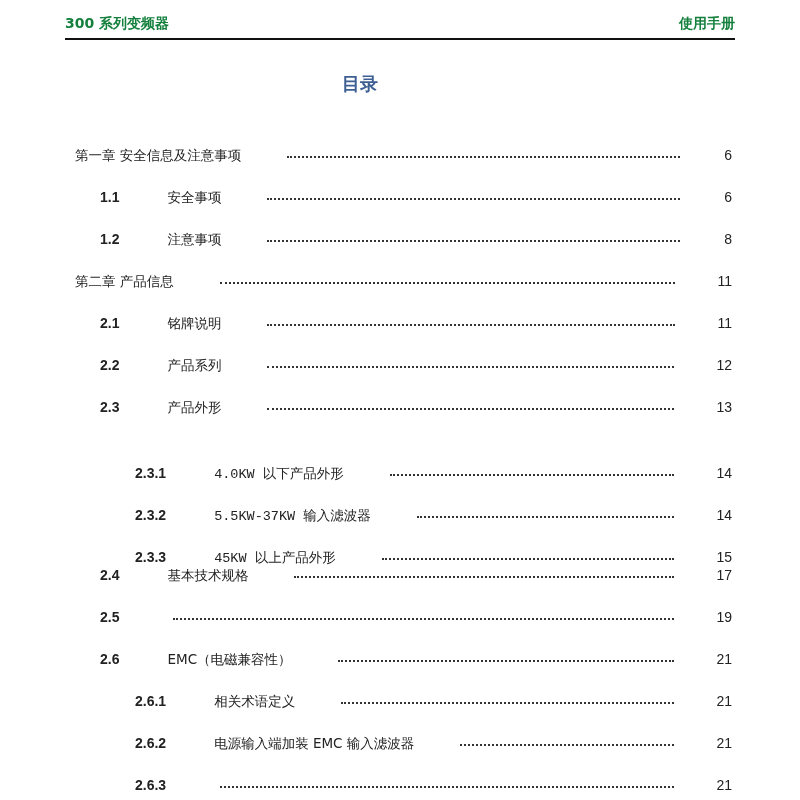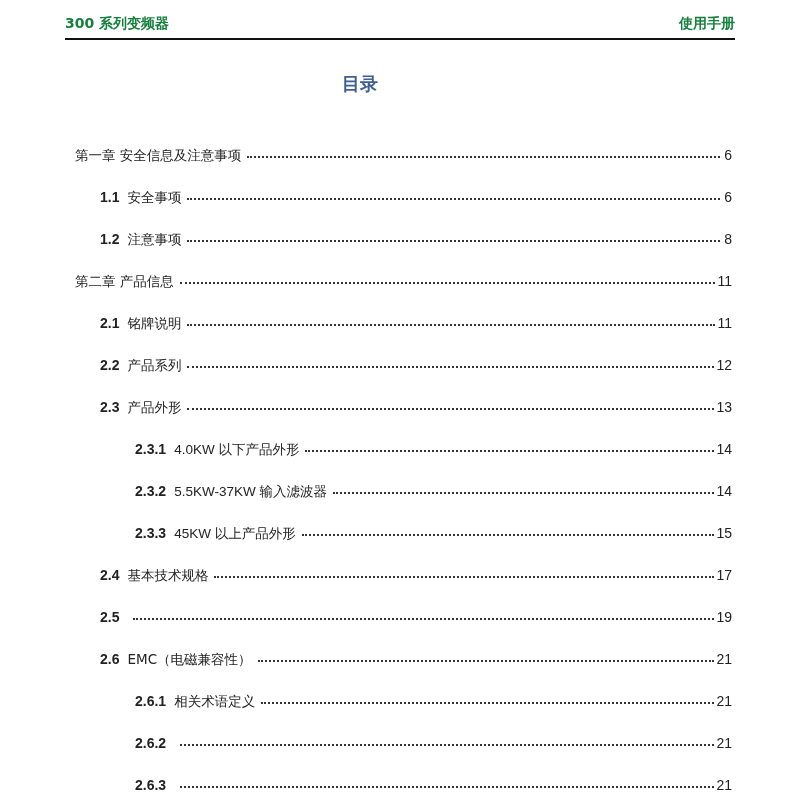--- a/index.html
+++ b/index.html
@@ -51,32 +51,34 @@
     .toc-entry {
       position: absolute;
       left: 0;
       right: 0;
       height: 24px;
       display: flex;
       align-items: baseline;
       font-size: 13.5px;
       color: #222;
       white-space: nowrap;
+      gap: 40px;
     }
     .toc-entry .num {
       font-weight: bold;
       font-family: "Liberation Sans", "DejaVu Sans", sans-serif;
       font-size: 14px;
       margin-right: 8px;
     }
     .toc-entry .label {
       font-size: 13.5px;
     }
     .toc-entry .label.mono {
-      font-family: Liberation Sans, sans-serif;
+      font-family: Liberation Mono, monospace;
+      margin-top: 24px;
     }
     .toc-entry .leader {
       flex: 1;
       overflow: hidden;
       margin: 0 2px 0 6px;
       border-bottom: 2px dotted #333;
       height: 0;
       position: relative;
       top: -2px;
     }
@@ -177,20 +179,21 @@
     <span class="page">21</span>
   </div>
   <div class="toc-entry lvl2" style="top:546px">
     <span class="num">2.6.1</span>
     <span class="label">相关术语定义</span>
     <span class="leader"></span>
     <span class="page">21</span>
   </div>
   <div class="toc-entry lvl2" style="top:588px">
     <span class="num">2.6.2</span>
+    <span class="label">电源输入端加装  EMC  输入滤波器</span>
     <span class="leader"></span>
     <span class="page">21</span>
   </div>
   <div class="toc-entry lvl2" style="top:630px">
     <span class="num">2.6.3</span>
     <span class="leader"></span>
     <span class="page">21</span>
   </div>
 </div>
 

